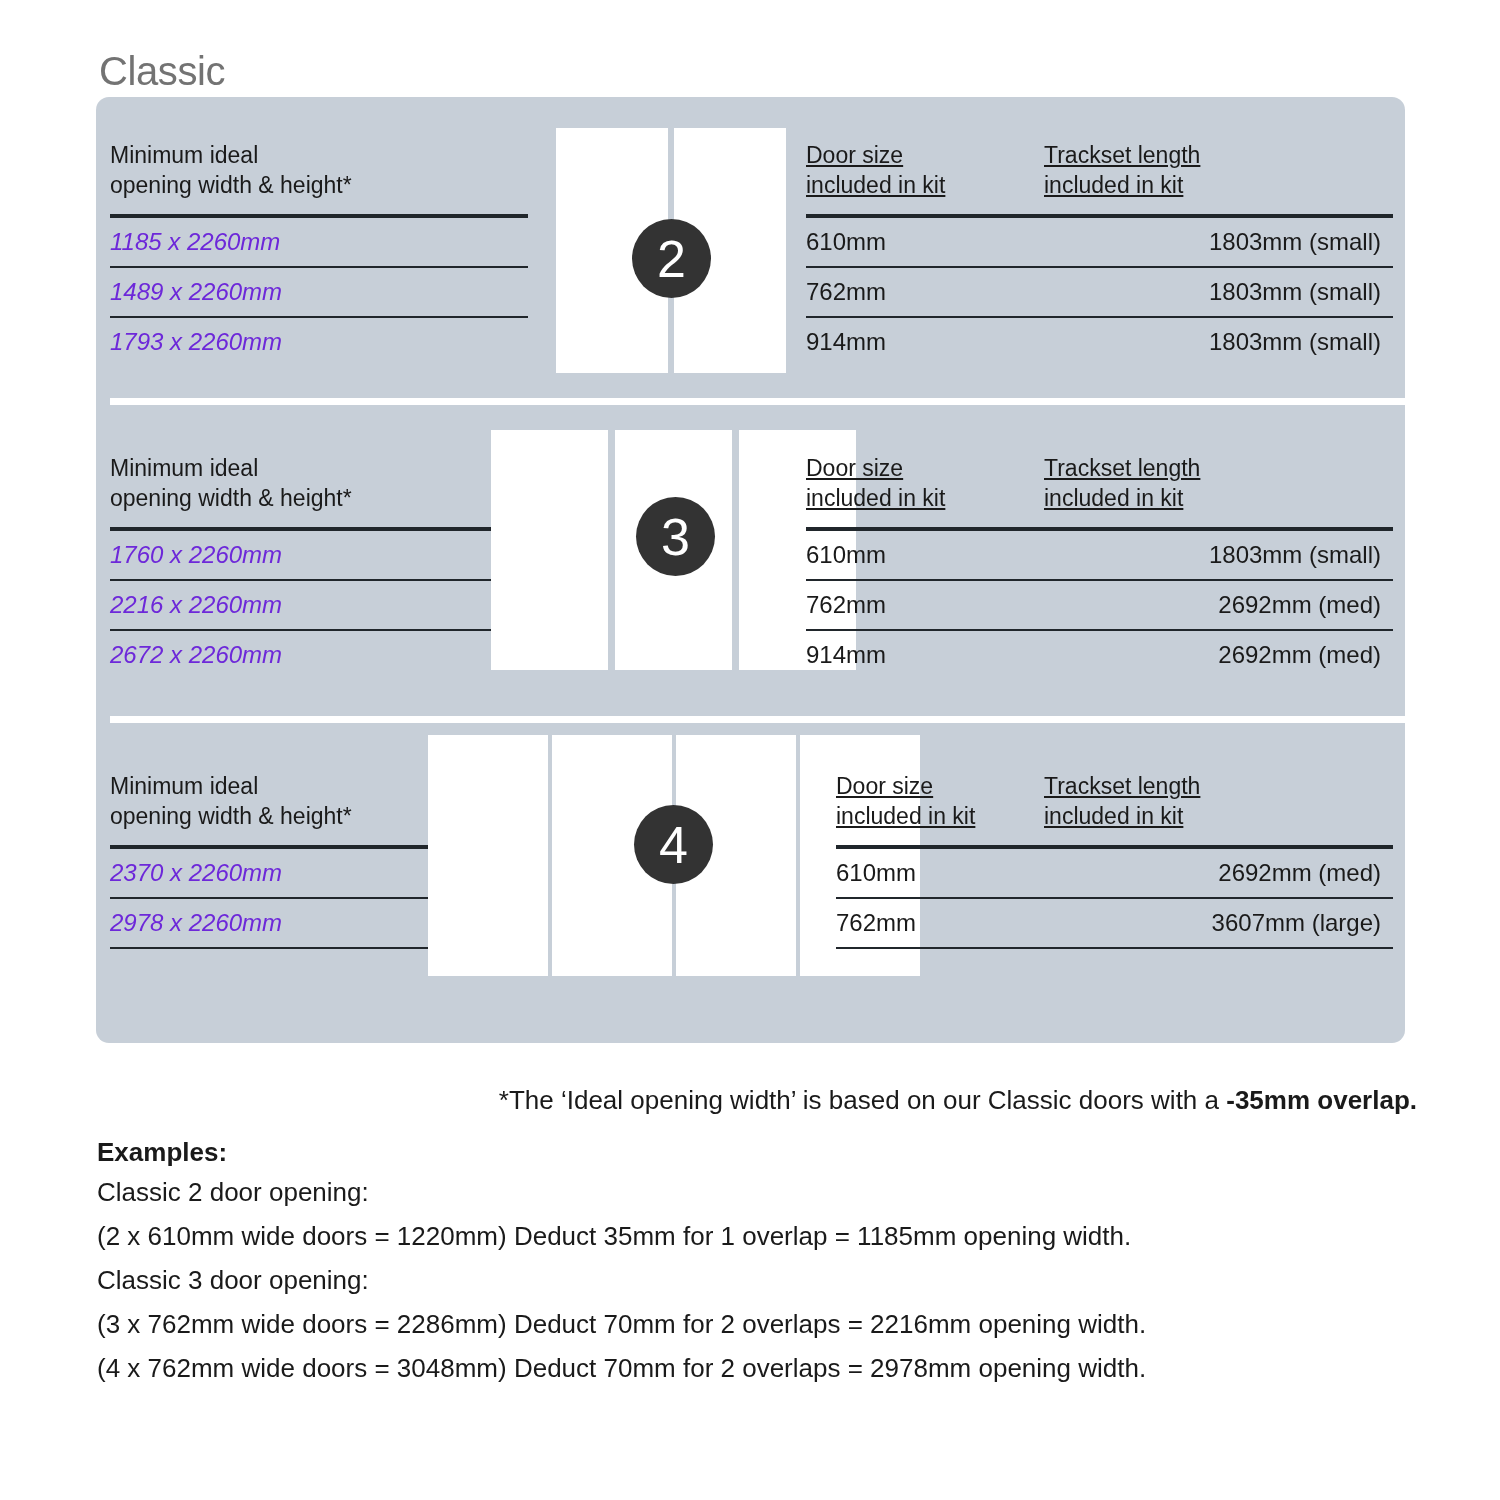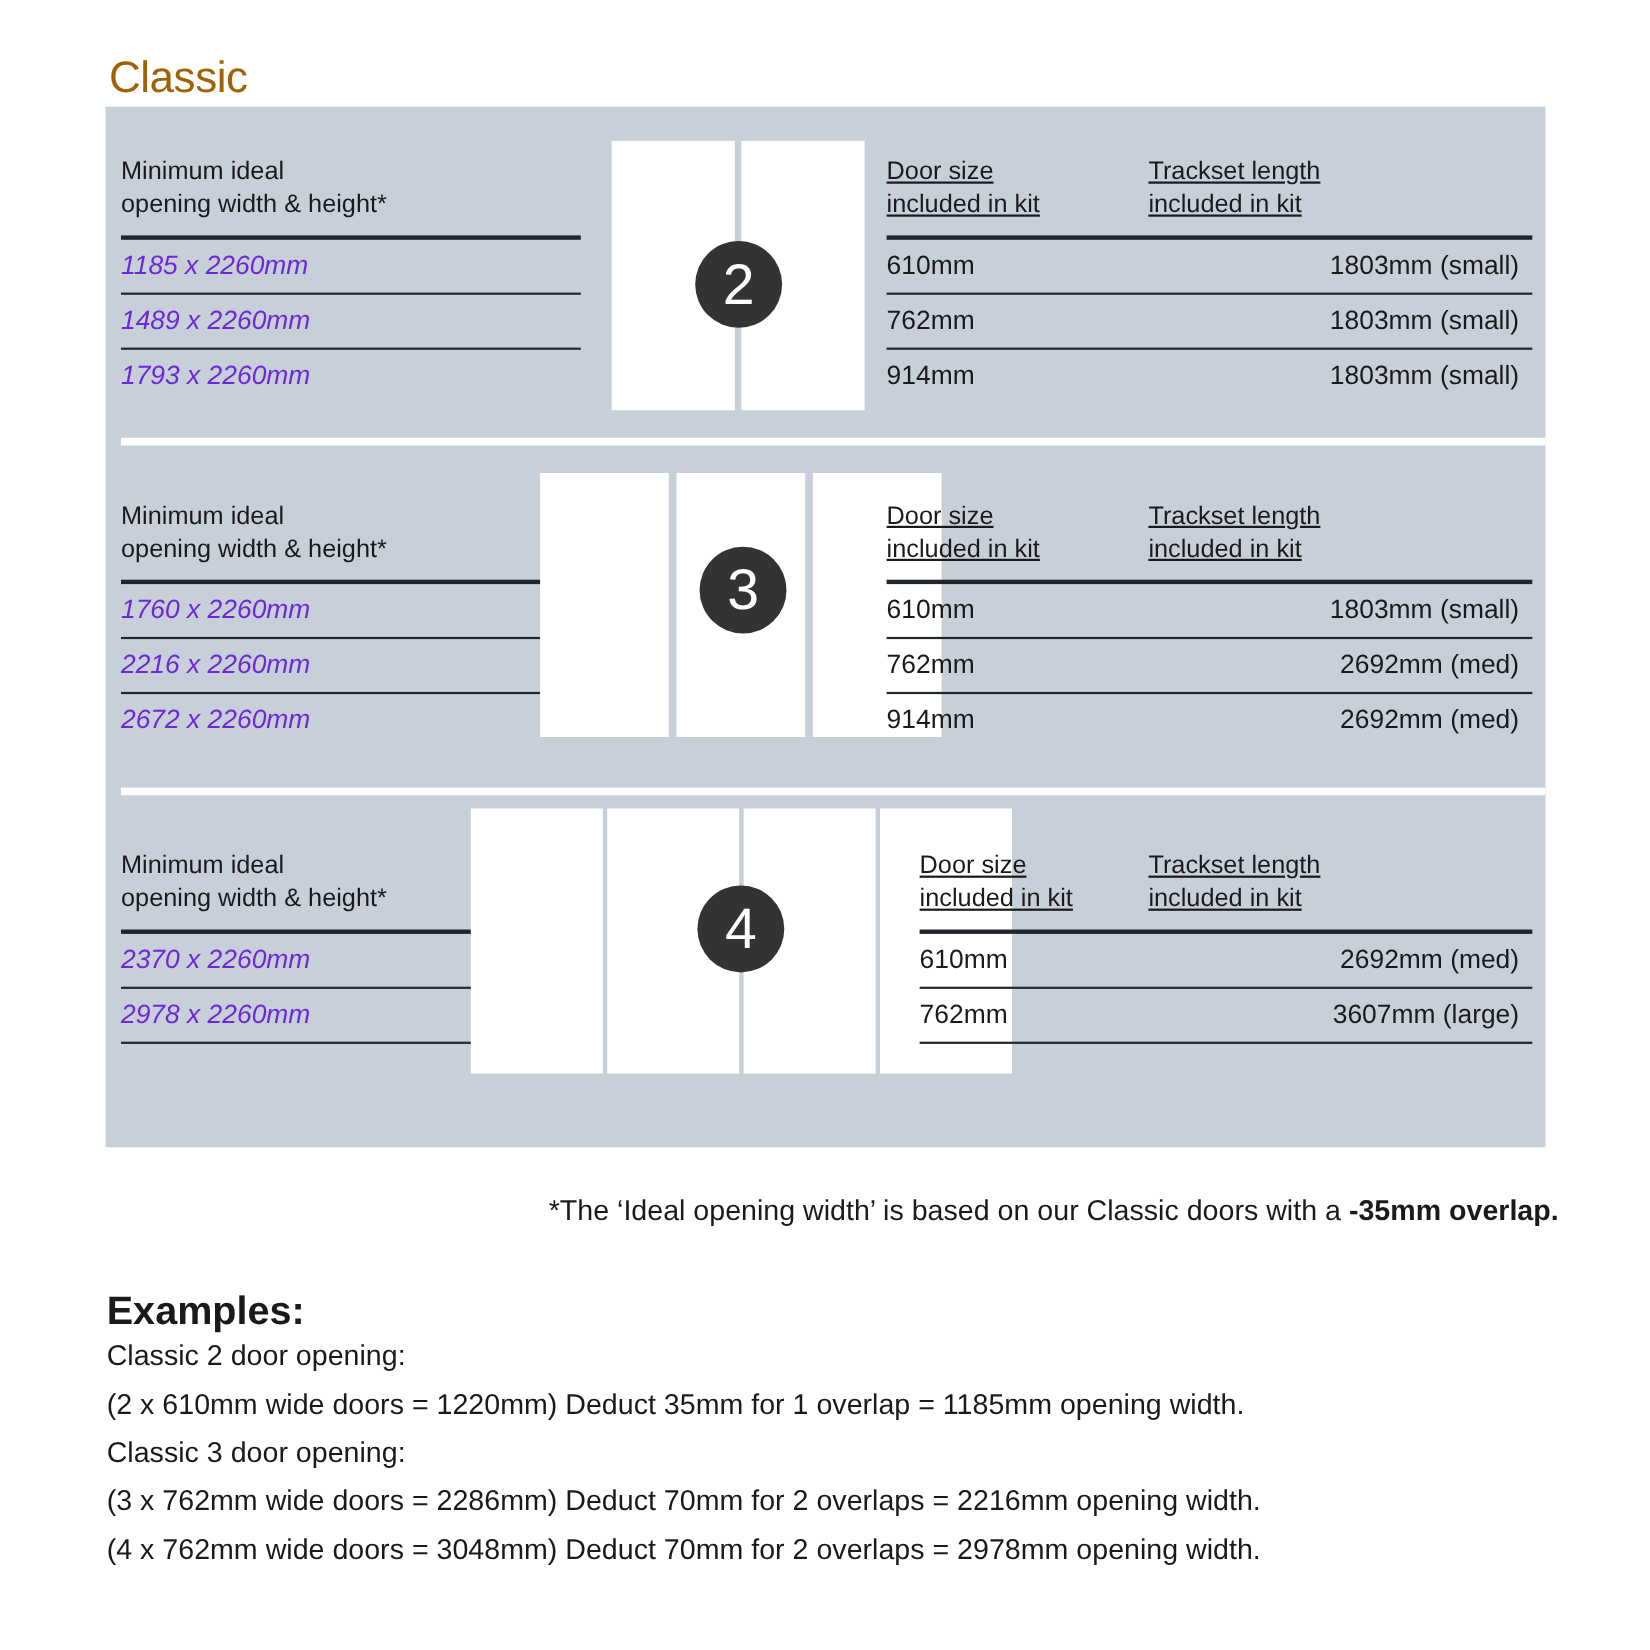--- a/index.html
+++ b/index.html
@@ -13,29 +13,30 @@
     -webkit-font-smoothing:antialiased;
   }
 
   
   .page-title{
     position:absolute;
     left:99px; top:22px;
     font-size:40px;
     font-weight:400;
     letter-spacing:-0.4px;
-    color:#a16207;
+    color:#737373;
   }
 
   
   .card{
     position:absolute;
     left:96px; top:97px;
     width:1309px; height:946px;
     background:#c7cfd8;
+    border-radius:13px;
   }
 
   
   .block-sep{
     position:absolute;
     left:14px;
     width:1295px;
     height:7px;
     background:#ffffff;
   }
@@ -151,22 +152,22 @@
   }
   .note-star{
     font-size:26px;
     line-height:36px;
     color:#1a1a1a;
     white-space:nowrap;
     text-align:right;
   }
   .note-star b{font-weight:700;}
   .examples-title{
-    margin-top:56px;
-    font-size:36px;
+    margin-top:16px;
+    font-size:26px;
     font-weight:700;
     line-height:36px;
   }
   .ex-line{
     font-size:26px;
     line-height:44px;
     color:#1a1a1a;
     white-space:nowrap;
   }
 </style>

